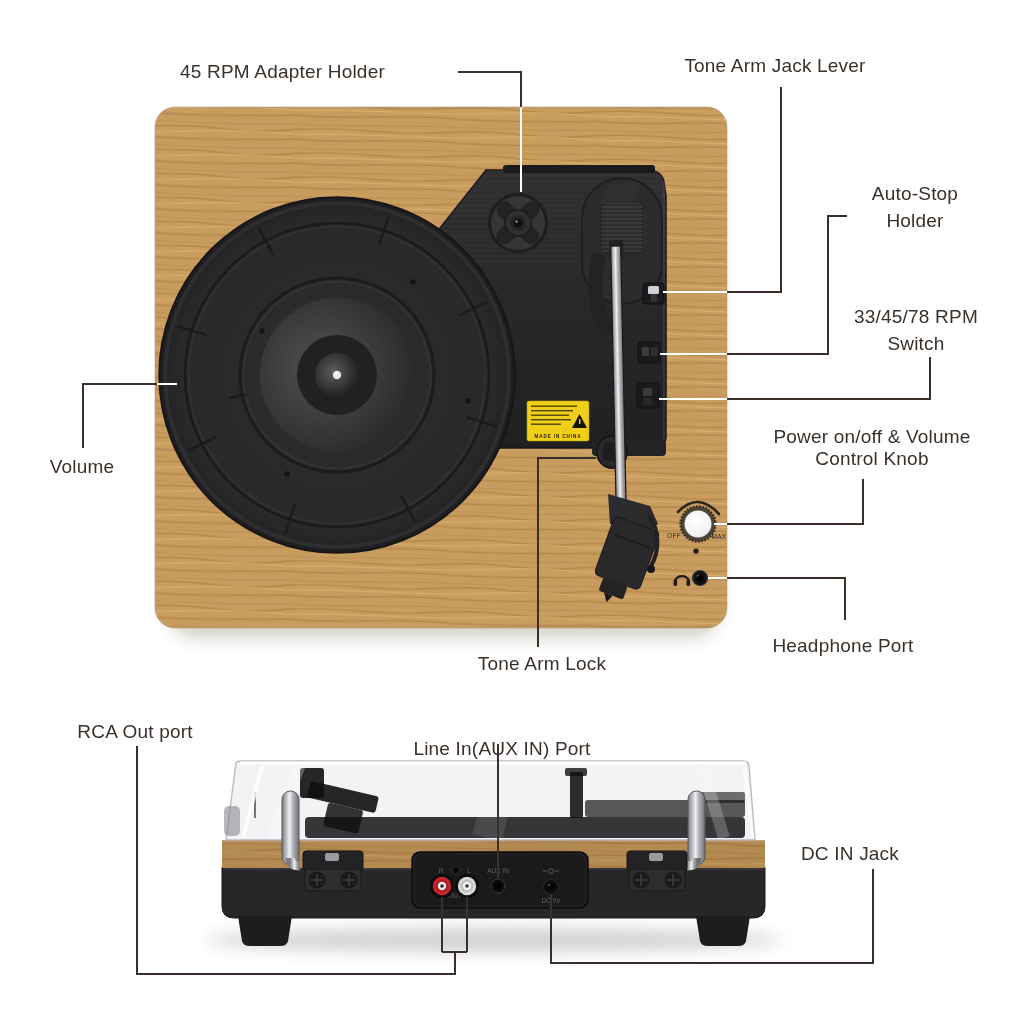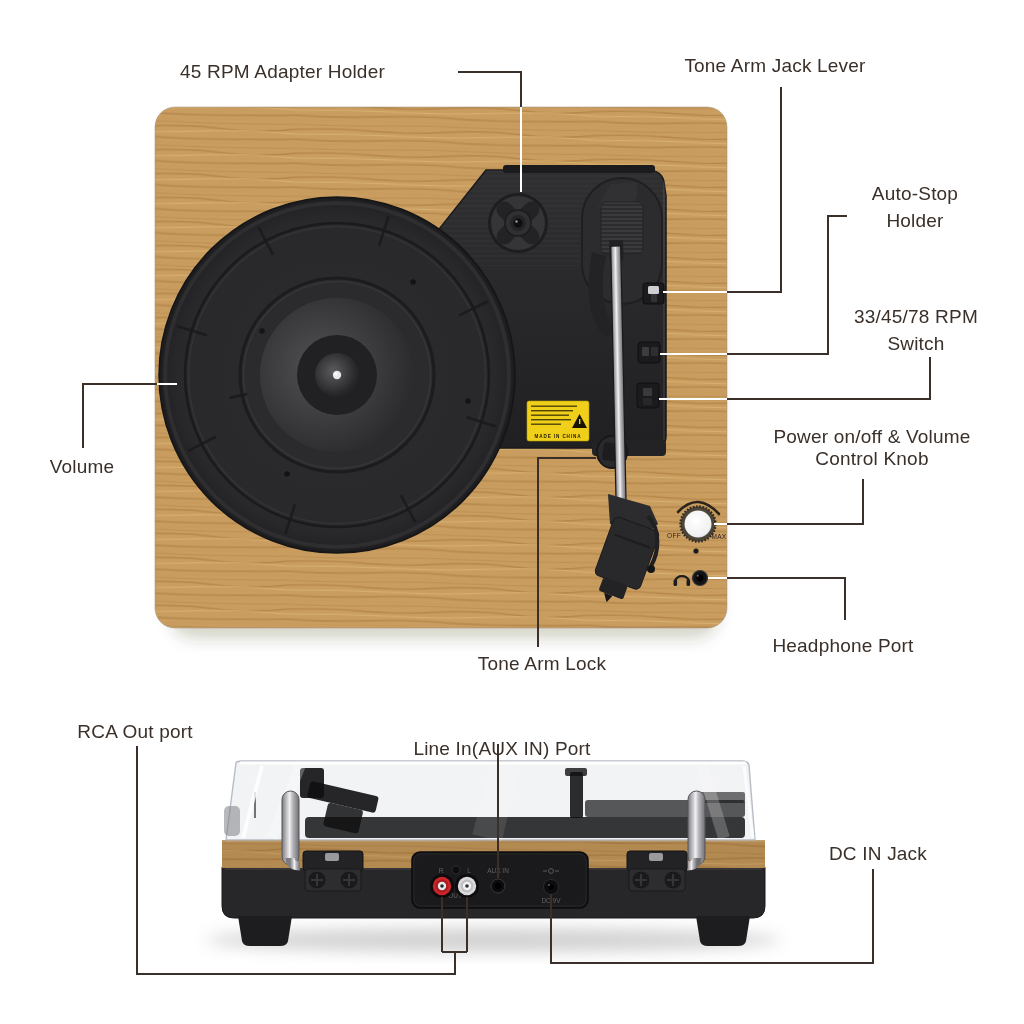--- a/index.html
+++ b/index.html
@@ -11,21 +11,21 @@
   #lbl-adapter{left:110px;top:58px;width:345px;text-align:center;}
   #lbl-raise{left:655px;top:52px;width:240px;}
   #lbl-autostop{left:825px;top:180px;width:180px;}
   #lbl-rpm{left:806px;top:303px;width:220px;}
   #lbl-power{left:747px;top:426px;width:250px;line-height:22px;}
   #lbl-platter{left:32px;top:453px;width:100px;}
   #lbl-lock{left:442px;top:650px;width:200px;text-align:center;}
   #lbl-headphone{left:733px;top:632px;width:220px;}
   #lbl-rca{left:35px;top:718px;width:200px;}
   #lbl-linein{left:377px;top:713px;width:250px;margin-top:22px;}
-  #lbl-dcin{left:778px;top:840px;width:200px;}
+  #lbl-dcin{left:750px;top:840px;width:200px;}
 </style>
 </head>
 <body>
 
 <div id="stage">
 
 <svg id="art" width="1024" height="1024" viewBox="0 0 1024 1024">
   <defs>
     <pattern id="wood" patternUnits="userSpaceOnUse" width="300" height="24" patternTransform="rotate(1.2)">
       <rect width="300" height="24" fill="#c99c5f"></rect>

